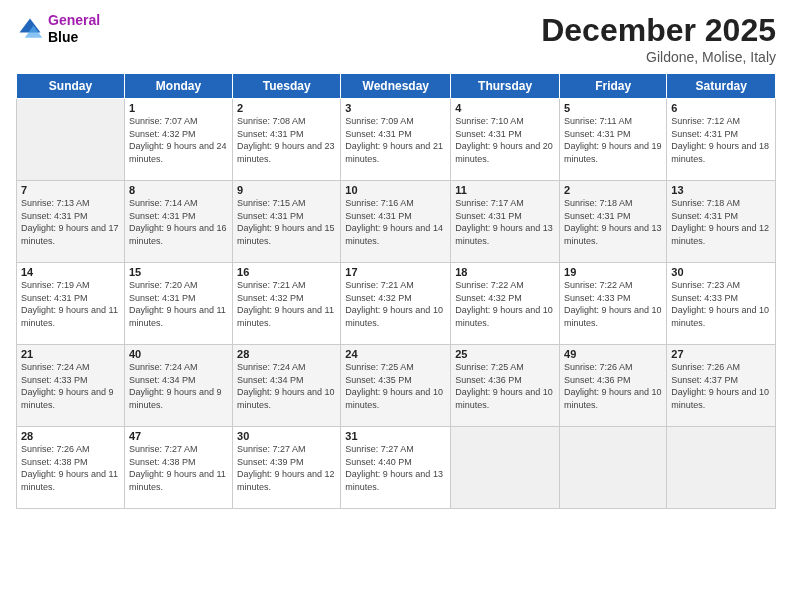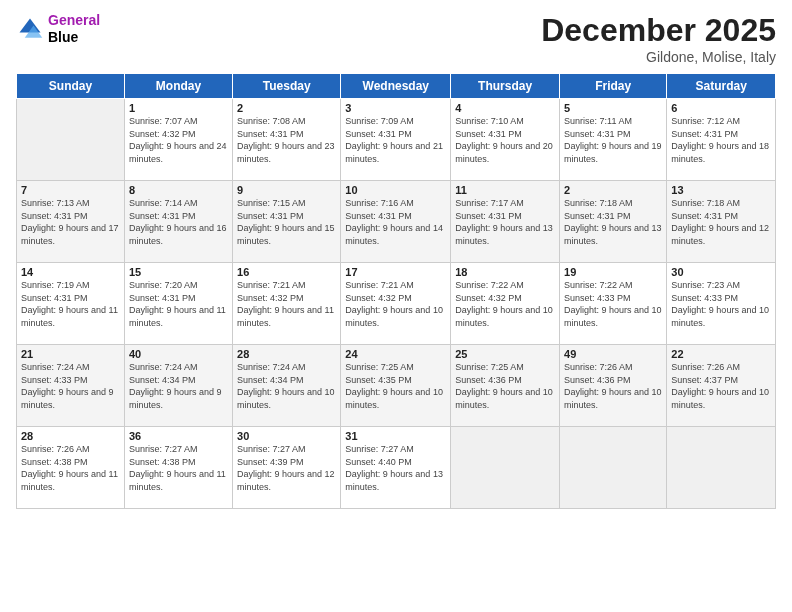--- a/index.html
+++ b/index.html
@@ -242,31 +242,31 @@
           </td>
           <td>
             <span class="day-num">25</span>
             <div class="day-info">Sunrise: 7:25 AM<br>Sunset: 4:36 PM<br>Daylight: 9 hours and 10 minutes.</div>
           </td>
           <td>
             <span class="day-num">49</span>
             <div class="day-info">Sunrise: 7:26 AM<br>Sunset: 4:36 PM<br>Daylight: 9 hours and 10 minutes.</div>
           </td>
           <td>
-            <span class="day-num">22</span>
+            <span class="day-num">27</span>
             <div class="day-info">Sunrise: 7:26 AM<br>Sunset: 4:37 PM<br>Daylight: 9 hours and 10 minutes.</div>
           </td>
         </tr>
         <tr>
           <td>
             <span class="day-num">28</span>
             <div class="day-info">Sunrise: 7:26 AM<br>Sunset: 4:38 PM<br>Daylight: 9 hours and 11 minutes.</div>
           </td>
           <td>
-            <span class="day-num">36</span>
+            <span class="day-num">47</span>
             <div class="day-info">Sunrise: 7:27 AM<br>Sunset: 4:38 PM<br>Daylight: 9 hours and 11 minutes.</div>
           </td>
           <td>
             <span class="day-num">30</span>
             <div class="day-info">Sunrise: 7:27 AM<br>Sunset: 4:39 PM<br>Daylight: 9 hours and 12 minutes.</div>
           </td>
           <td>
             <span class="day-num">31</span>
             <div class="day-info">Sunrise: 7:27 AM<br>Sunset: 4:40 PM<br>Daylight: 9 hours and 13 minutes.</div>
           </td>

